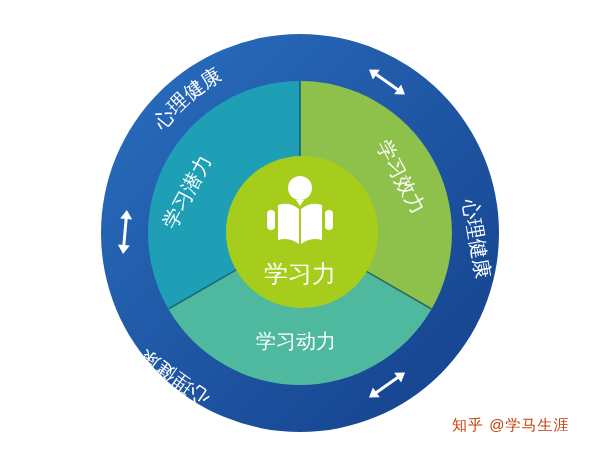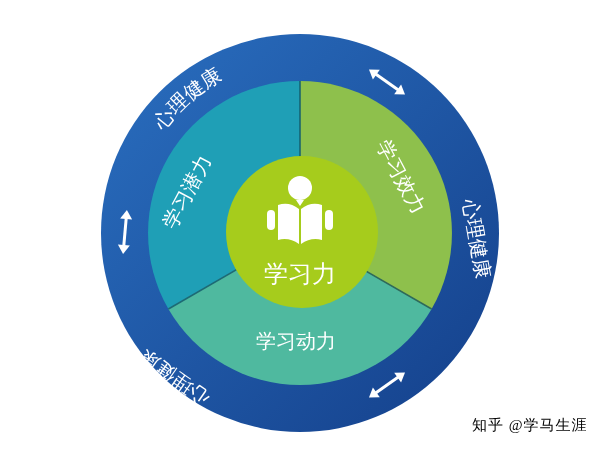--- a/index.html
+++ b/index.html
@@ -1,18 +1,18 @@
 <!DOCTYPE html>
 <html><head>
 <meta charset="utf-8">
 <style>
   html,body{margin:0;padding:0;background:#ffffff;}
   body{width:600px;height:451px;position:relative;overflow:hidden;font-family:"DejaVu Sans","Liberation Sans",sans-serif;}
   #diagram{position:absolute;left:0;top:0;width:600px;height:451px;}
-  .watermark{position:absolute;left:452px;top:416px;font-size:15px;color:#000000;letter-spacing:1px;font-family:Liberation Serif, serif;margin-left:20px;}
+  .watermark{position:absolute;left:452px;top:416px;font-size:15px;color:#c2410c;letter-spacing:1px;font-family:Liberation Sans, sans-serif;}
 </style>
 </head>
 <body>
 
 <svg id="diagram" viewBox="0 0 600 451" xmlns="http://www.w3.org/2000/svg">
   <defs>
     <linearGradient id="ringGrad" x1="0" y1="0" x2="1" y2="1">
       <stop offset="0" stop-color="#2a6fc0"></stop>
       <stop offset="1" stop-color="#143f8a"></stop>
     </linearGradient>

